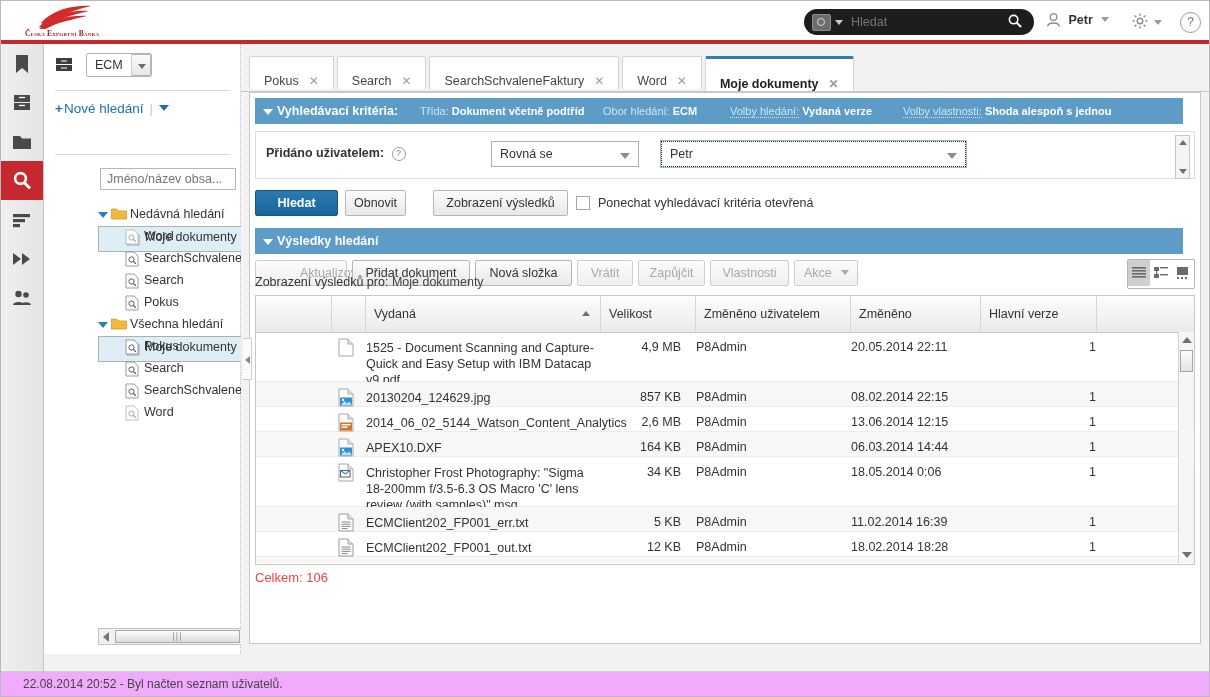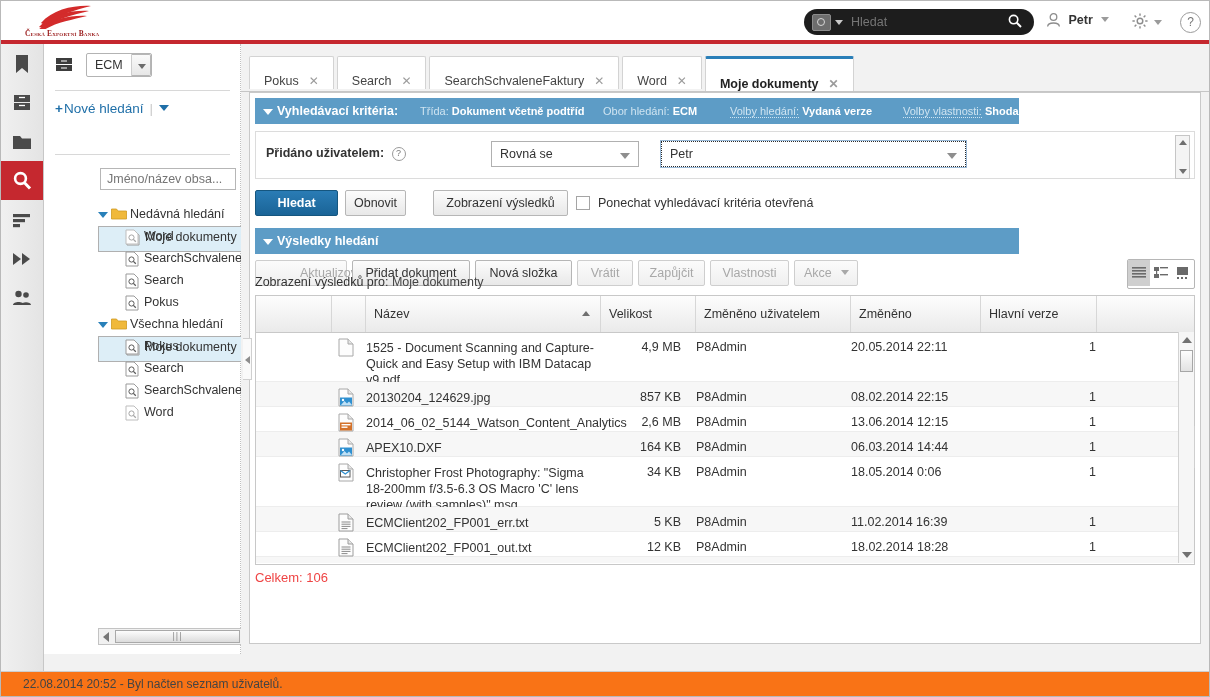--- a/index.html
+++ b/index.html
@@ -95,21 +95,21 @@
   .tab{float:left;height:33px;margin-right:3px;background:#fff;border:1px solid #d3d3d3;
        border-bottom:none;box-sizing:border-box;padding:8px 14px;line-height:32px;font-size:12.5px;color:#444;
        border-radius:2px 2px 0 0;}
   .tab.active{height:36px;line-height:34px;border-top:3px solid #2a7fb8;font-weight:bold;color:#222;}
   .tab .x{margin-left:10px;color:#9b9b9b;font-size:12px;}
   .tabline{position:absolute;left:0;top:47px;width:968px;height:1px;background:#c6c6c6;}
 
   .content{position:absolute;left:8px;top:48px;width:952px;height:552px;background:#fff;
        border:1px solid #c9c9c9;box-sizing:border-box;}
 
-  .bluebar{position:absolute;left:5px;width:764px;height:26px;background:#5d9cc6;color:#fff;
+  .bluebar{position:absolute;left:5px;width:928px;height:26px;background:#5d9cc6;color:#fff;
        font-size:12.5px;line-height:26px;}
   .bluebar .tw{position:absolute;left:8px;top:11px;border-top-color:#fff;}
   .bluebar .t1{position:absolute;left:22px;font-weight:bold;}
   .crit{position:absolute;font-size:11px;}
   .crit .k{color:#cfe4f1;}
   .crit .k.u{border-bottom:1px dotted #cfe4f1;}
   .crit .v{font-weight:bold;color:#fff;}
 
   .critbody{position:absolute;left:5px;top:38px;width:940px;height:48px;background:#fff;
        border:1px solid #dcdcdc;box-sizing:border-box;}
@@ -173,21 +173,21 @@
   .collapse{position:absolute;left:-7px;top:245px;width:9px;height:42px;background:#fafafa;
        border:1px solid #cfcfcf;border-left:none;box-sizing:border-box;}
   .collapse:after{content:"";position:absolute;left:2px;top:17px;width:0;height:0;
        border-top:4px solid transparent;border-bottom:4px solid transparent;border-right:5px solid #8e8e8e;}
   .collapse2{position:absolute;right:-1px;top:130px;width:9px;height:42px;background:#fafafa;
        border:1px solid #cfcfcf;box-sizing:border-box;}
   .collapse2:after{content:"";position:absolute;left:2px;top:17px;width:0;height:0;
        border-top:4px solid transparent;border-bottom:4px solid transparent;border-right:5px solid #8e8e8e;}
 
   .statusbar{position:absolute;left:0;bottom:0;width:1208px;height:24px;
-       background:#f97316;border-top:1px solid #cdcdcd;}
+       background:#f0abfc;border-top:1px solid #cdcdcd;}
   .statusbar .txt{position:absolute;left:22px;top:5px;font-size:12px;color:#444;}
 </style>
 </head>
 <body>
 
 <div class="app">
 
   <div class="topbar">
     <div class="logo">
       <svg width="96" height="26" viewBox="0 0 96 26">
@@ -516,21 +516,21 @@
         <span>Zobrazení výsledků pro:</span>
         <span class="v">Moje dokumenty</span>
       </div>
 
       <div class="table">
         <div class="collapse2"></div>
         <div class="thead">
           <div class="th" style="left:0;width:76px;"></div>
           <div class="th" style="left:76px;width:34px;"></div>
           <div class="th" style="left:110px;width:235px;">
-            <span>Název</span>
+            <span>Vydaná</span>
             <span class="sortup"></span>
           </div>
           <div class="th" style="left:345px;width:95px;"><span>Velikost</span></div>
           <div class="th" style="left:440px;width:155px;"><span>Změněno uživatelem</span></div>
           <div class="th" style="left:595px;width:130px;"><span>Změněno</span></div>
           <div class="th" style="left:725px;width:116px;"><span>Hlavní verze</span></div>
           <div class="th" style="left:841px;width:81px;border-right:none;"></div>
         </div>
 
         <div class="tbody">

